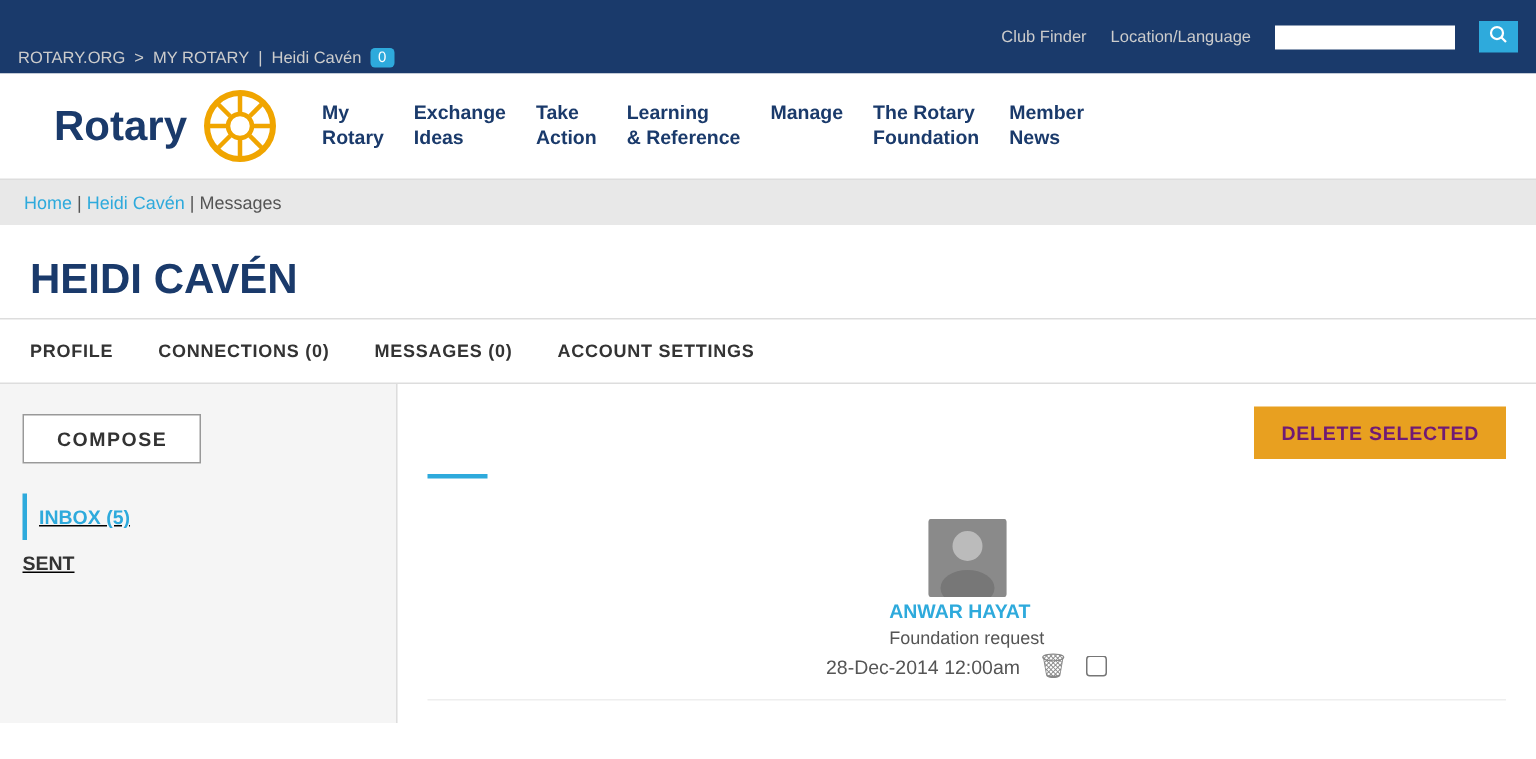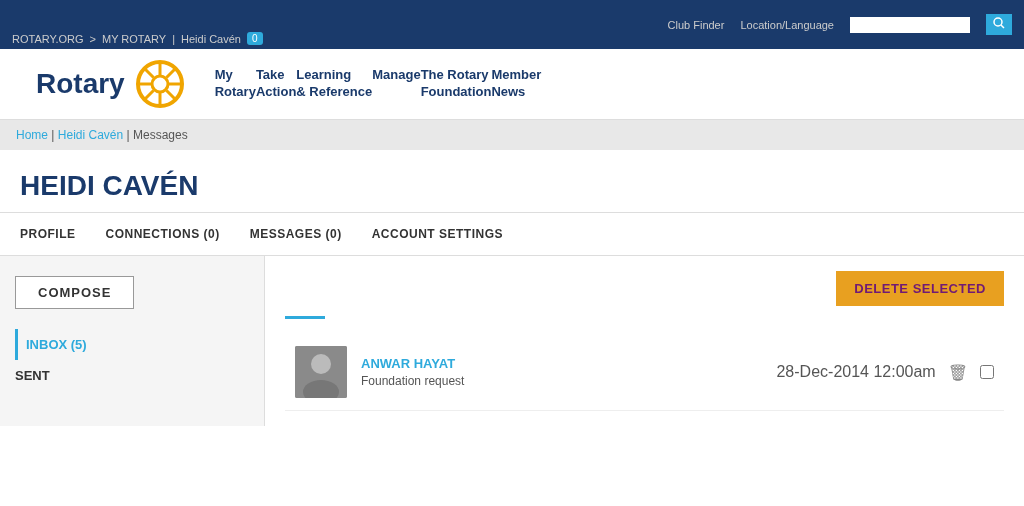--- a/index.html
+++ b/index.html
@@ -47,21 +47,21 @@
       padding: 10px 36px;
       display: flex;
       align-items: center;
       border-bottom: 1px solid #ddd;
     }
     .logo { display: flex; align-items: center; margin-right: 30px; }
     .logo-text { color: #1a3a6b; font-size: 28px; font-weight: bold; margin-right: 10px; }
     .logo-wheel {
       width: 50px; height: 50px;
     }
-    nav { display: flex; }
+    nav { display: flex; gap: 20px; }
     nav .nav-item { color: #1a3a6b; font-size: 13px; font-weight: bold; cursor: pointer; line-height: 1.3; }
 
     
     .breadcrumb {
       background: #e8e8e8;
       padding: 8px 16px;
       font-size: 12px;
       color: #555;
     }
     .breadcrumb a { color: #2eaadc; text-decoration: none; }
@@ -90,20 +90,21 @@
       display: flex;
     }
 
     
     .sidebar {
       width: 265px;
       min-width: 265px;
       background: #f5f5f5;
       border-right: 1px solid #ddd;
       padding: 20px 15px;
+      text-decoration: underline;
     }
     .compose-btn {
       background: white;
       border: 1px solid #999;
       color: #333;
       padding: 8px 22px;
       font-size: 13px;
       font-weight: bold;
       cursor: pointer;
       letter-spacing: 1px;
@@ -150,37 +151,38 @@
       width: 40px;
       margin-bottom: 15px;
     }
 
     
     .message-row {
       display: flex;
       align-items: center;
       padding: 12px 10px;
       border-bottom: 1px solid #eee;
-      gap: 14px;
+      gap: 2px;
+      flex-direction: column;
     }
     .message-avatar {
       width: 52px;
       height: 52px;
       background: #888;
       border-radius: 2px;
       overflow: hidden;
       flex-shrink: 0;
     }
     
     .message-avatar svg { width: 100%; height: 100%; }
     .message-content { flex: 1; }
     .message-sender { color: #2eaadc; font-weight: bold; font-size: 13px; }
     .message-subject { color: #555; font-size: 12px; margin-top: 3px; }
     .message-meta { display: flex; align-items: center; gap: 12px; }
-    .message-date { font-size: 16px; color: #555; }
+    .message-date { font-size: 13px; color: #555; }
     .message-delete { cursor: pointer; color: #888; font-size: 16px; }
     .message-checkbox { width: 14px; height: 14px; cursor: pointer; }
   </style>
 </head>
 <body>
 
 <div class="top-bar">
   <div class="top-bar-left">
     <a>ROTARY.ORG</a>
     <span>&gt;</span>
@@ -215,20 +217,21 @@
       <line x1="3" y1="25" x2="17" y2="25" stroke="#f0a500" stroke-width="3"></line>
       <line x1="33" y1="25" x2="47" y2="25" stroke="#f0a500" stroke-width="3"></line>
       <line x1="8.5" y1="8.5" x2="18.5" y2="18.5" stroke="#f0a500" stroke-width="3"></line>
       <line x1="31.5" y1="31.5" x2="41.5" y2="41.5" stroke="#f0a500" stroke-width="3"></line>
       <line x1="41.5" y1="8.5" x2="31.5" y2="18.5" stroke="#f0a500" stroke-width="3"></line>
       <line x1="18.5" y1="31.5" x2="8.5" y2="41.5" stroke="#f0a500" stroke-width="3"></line>
     </svg>
   </div>
   <nav>
     <div class="nav-item">My<br>Rotary</div>
+    <div class="nav-item">Exchange<br>Ideas</div>
     <div class="nav-item">Take<br>Action</div>
     <div class="nav-item">Learning<br>&amp; Reference</div>
     <div class="nav-item">Manage</div>
     <div class="nav-item">The Rotary<br>Foundation</div>
     <div class="nav-item">Member<br>News</div>
   </nav>
 </div>
 
 <div class="breadcrumb">
   <a>Home</a>

